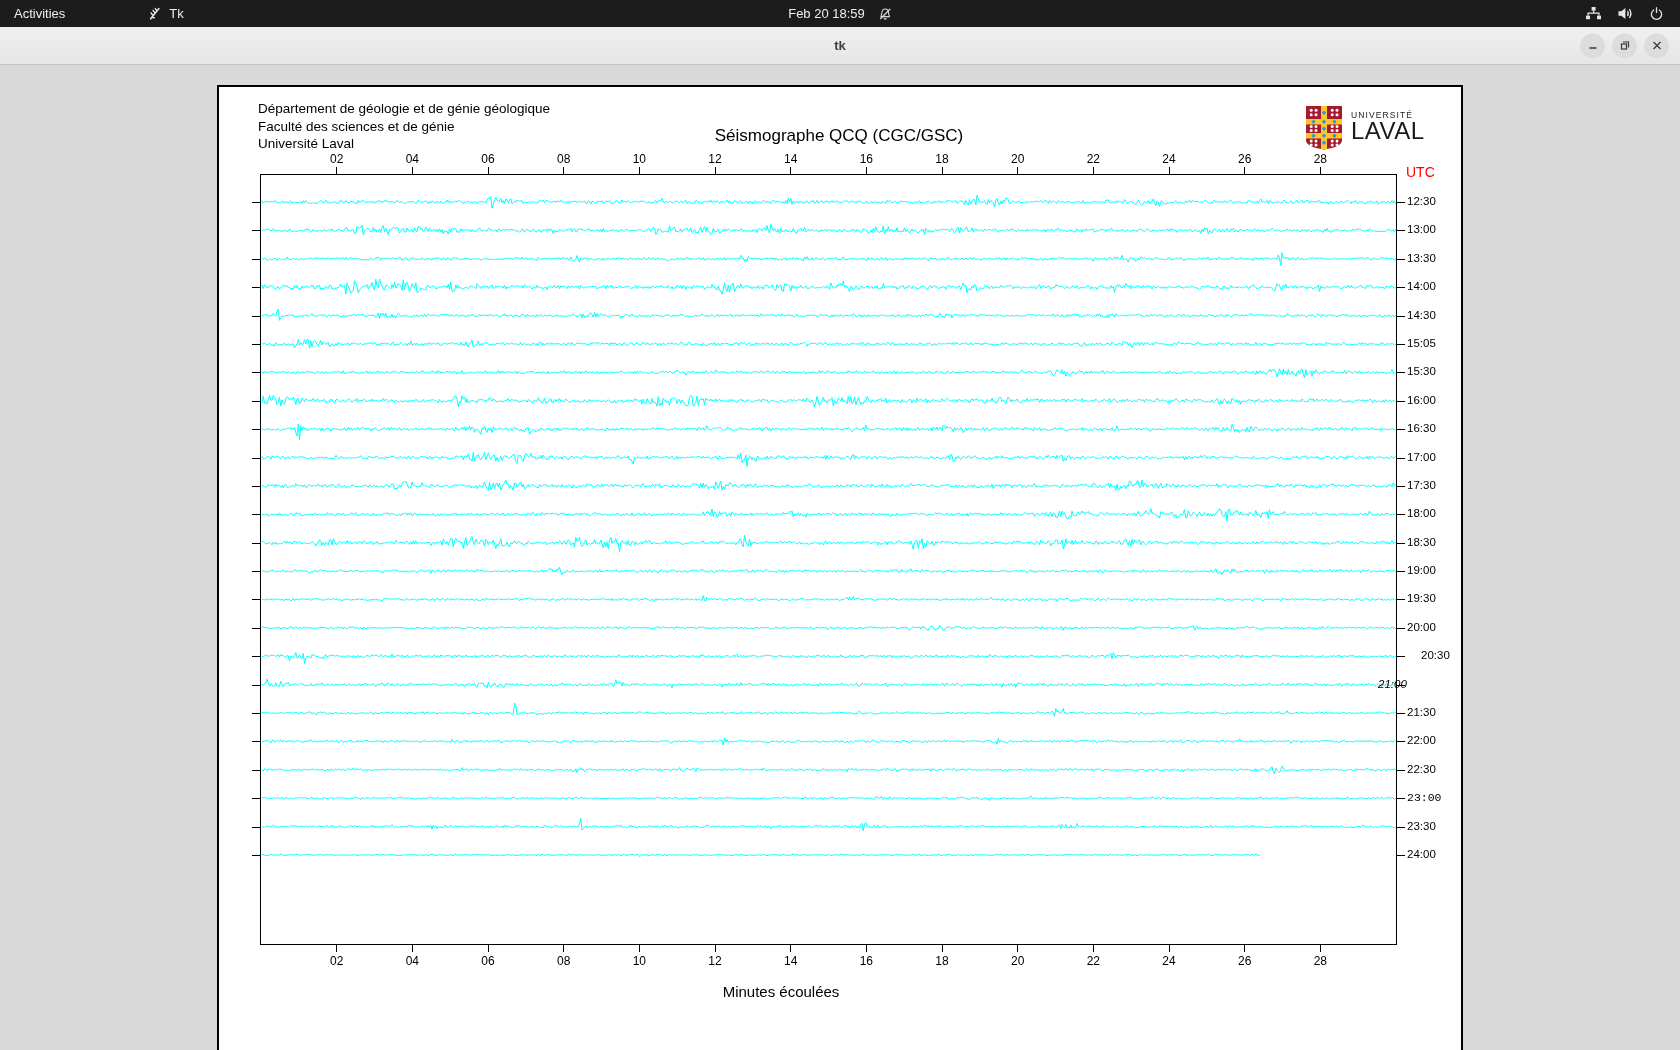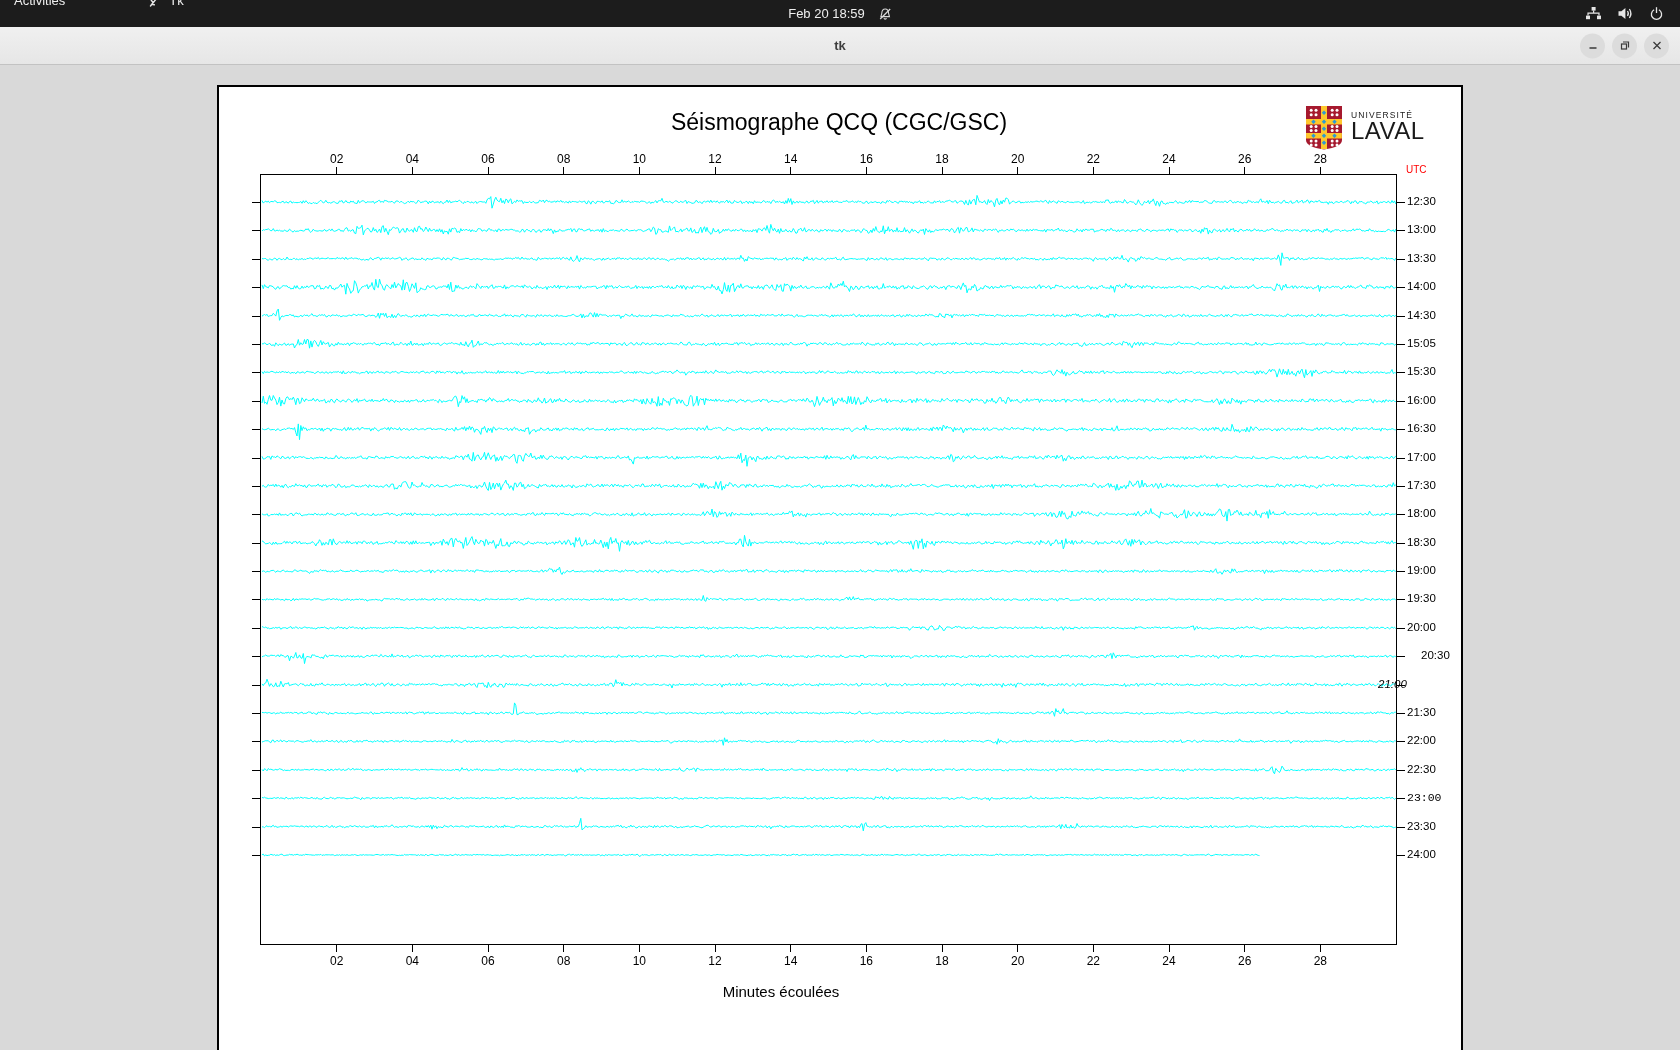--- a/index.html
+++ b/index.html
@@ -1,49 +1,49 @@
 <!DOCTYPE html>
 <html><head>
 <meta charset="utf-8">
 <style>
   html,body{margin:0;padding:0;width:1680px;height:1050px;overflow:hidden;
     font-family:"Liberation Sans",sans-serif;background:#d9d9d9;}
   *{box-sizing:border-box;}
   
   .topbar{position:absolute;left:0;top:0;width:1680px;height:27px;background:#1c1c1c;
     color:#eeeeee;font-size:13px;display:flex;align-items:center;}
-  .tb-left{position:absolute;left:0;top:0;height:14px;display:flex;align-items:flex-end;}
+  .tb-left{position:absolute;left:0;top:0;height:14px;display:flex;align-items:flex-start;}
   .tb-item{background:none;border:none;color:#eeeeee;font-size:13px;height:27px;
     display:flex;align-items:center;gap:7px;padding:0 14px;font-family:inherit;}
   .tb-center{position:absolute;left:50%;top:0;transform:translateX(-50%);height:27px;
     display:flex;align-items:center;}
   .tb-right{position:absolute;right:6px;top:0;height:27px;display:flex;align-items:center;}
   .tb-status{background:none;border:none;height:27px;display:flex;align-items:center;
     gap:15px;padding:0 10px;}
   
   .titlebar{position:absolute;left:0;top:27px;width:1680px;height:38px;
     background:linear-gradient(#f0f0f0,#e6e6e6);border-bottom:1px solid #c2c2c2;}
   .wtitle{position:absolute;left:0;top:0;width:100%;height:100%;display:flex;
     align-items:center;justify-content:center;font-weight:bold;font-size:13px;color:#3d3d3d;}
   .wbtns{position:absolute;right:11px;top:50%;transform:translateY(-50%);display:flex;gap:7px;}
   .wbtn{width:25px;height:25px;border-radius:50%;background:#dcdcdc;border:none;
     display:flex;align-items:center;justify-content:center;padding:0;}
   
   .content{position:absolute;left:0;top:66px;width:1680px;height:984px;background:#d9d9d9;}
   .canvas{position:absolute;left:217px;top:19px;width:1246px;height:1010px;background:#ffffff;
     border:2px solid #000;color:#000;}
   .hdr{position:absolute;left:39px;top:13px;font-size:13.5px;line-height:17.5px;color:#000;}
-  .ctitle{position:absolute;left:620px;top:22px;transform:translateX(-50%);
-    font-size:23px;white-space:nowrap;color:#000;}
+  .ctitle{position:absolute;left:620px;top:39px;transform:translateX(-50%);
+    font-size:17px;white-space:nowrap;color:#000;}
   .logo{position:absolute;left:1086px;top:18px;display:flex;gap:8px;align-items:flex-start;}
   .logo-univ{font-size:8.5px;letter-spacing:1.1px;color:#1a1a1a;margin-top:5px;}
   .logo-laval{font-size:24px;letter-spacing:0.5px;color:#1a1a1a;line-height:22px;}
   .plot{position:absolute;left:41px;top:87px;width:1137px;height:771px;border:1px solid #000;}
   .plot svg{position:absolute;left:0;top:0;}
-  .utc-title{position:absolute;left:1187px;top:77px;font-size:10px;}
+  .utc-title{position:absolute;left:1187px;top:77px;font-size:14px;}
   .xaxis-title{position:absolute;left:562px;top:896px;transform:translateX(-50%);
     font-size:15px;white-space:nowrap;}
   .vtick{position:absolute;width:1px;background:#000;}
   .htick{position:absolute;width:8px;height:1px;background:#000;}
   .xlab{position:absolute;transform:translateX(-50%);font-size:12px;color:#000;white-space:nowrap;}
   .utclab{position:absolute;font-size:11.5px;color:#000;white-space:nowrap;}
 </style>
 </head>
 <body>
 
@@ -116,20 +116,25 @@
       <svg width="12" height="12" viewBox="0 0 12 12">
           <path d="M2.5 2.5 L9.5 9.5 M9.5 2.5 L2.5 9.5" stroke="#3a3a3a" stroke-width="1.3"></path>
         </svg>
     </button>
   </div>
 </div>
 
 <div class="content">
   <div class="canvas" id="canvas">
 
+    <div class="hdr">
+      <div>Département de géologie et de génie géologique</div>
+      <div>Faculté des sciences et de génie</div>
+      <div>Université Laval</div>
+    </div>
 
     <div class="ctitle">Séismographe QCQ (CGC/GSC)</div>
 
     <div class="logo">
       <span style="display:flex;">
         <svg width="38" height="45" viewBox="0 0 38 45">
           <path d="M1 1 H37 V35 Q37 42 19 44.5 Q1 42 1 35 Z" fill="#a6192e"></path>
           <rect x="16" y="1" width="6" height="43" fill="#ffc72c"></rect>
           <path d="M1 14 H37 V19.5 H1 Z" fill="#ffc72c"></path>
           <path d="M1 28 H36.9 V33.5 H1.1 Z" fill="#ffc72c"></path>

